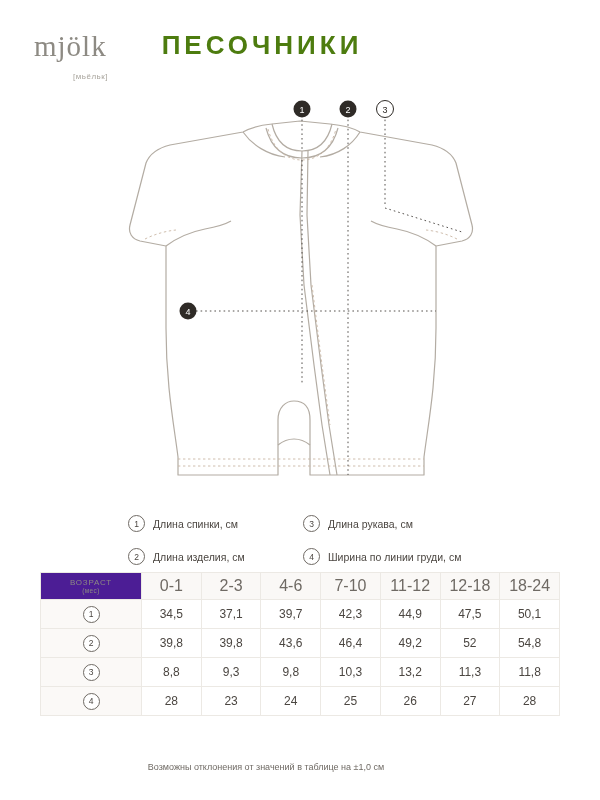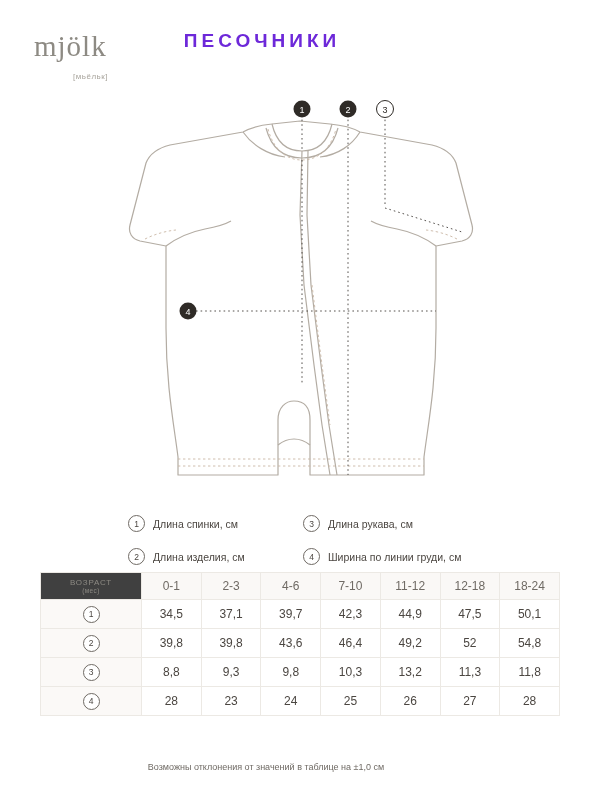--- a/index.html
+++ b/index.html
@@ -44,24 +44,24 @@
     margin-top: 11px;
     text-align: right;
     width: 74px;
   }
   .title {
     position: absolute;
     left: 0;
     right: 0;
     top: 30px;
     text-align: center;
-    font-size: 19px;
+    font-size: 26px;
     letter-spacing: 4px;
     font-weight: bold;
-    color: #6d28d9;
+    color: #4d7c0f;
   }
 
   
   .illustration {
     position: absolute;
     left: 0;
     top: 85px;
     width: 600px;
     height: 415px;
   }
@@ -118,37 +118,37 @@
     color: #4b4641;
     height: 28px;
     padding: 0;
   }
   table.size-table th.first-col,
   table.size-table td.first-col {
     width: 100px;
     font-size: 8px;
     letter-spacing: .8px;
     color: #8d8a83;
-    background: #404040;
+    background: #4c1d95;
   }
   table.size-table tr.head th {
     background: #f6f3f0;
     font-size: 8px;
     letter-spacing: 1.2px;
     color: #8d8a83;
     height: 30px;
   }
   table.size-table tr.head th.size-val {
     font-size: 16px;
     letter-spacing: 0;
     color: #4b4641;
   }
   tr.age td {
     background: #faf8f6;
-    font-size: 12px;
+    font-size: 16px;
     color: #6f6a64;
     height: 26px;
   }
   tr.age td.first-col {
     line-height: 1.15;
   }
   tr.age td.first-col .sub {
     font-size: 6.5px;
     display: block;
     letter-spacing: .4px;

